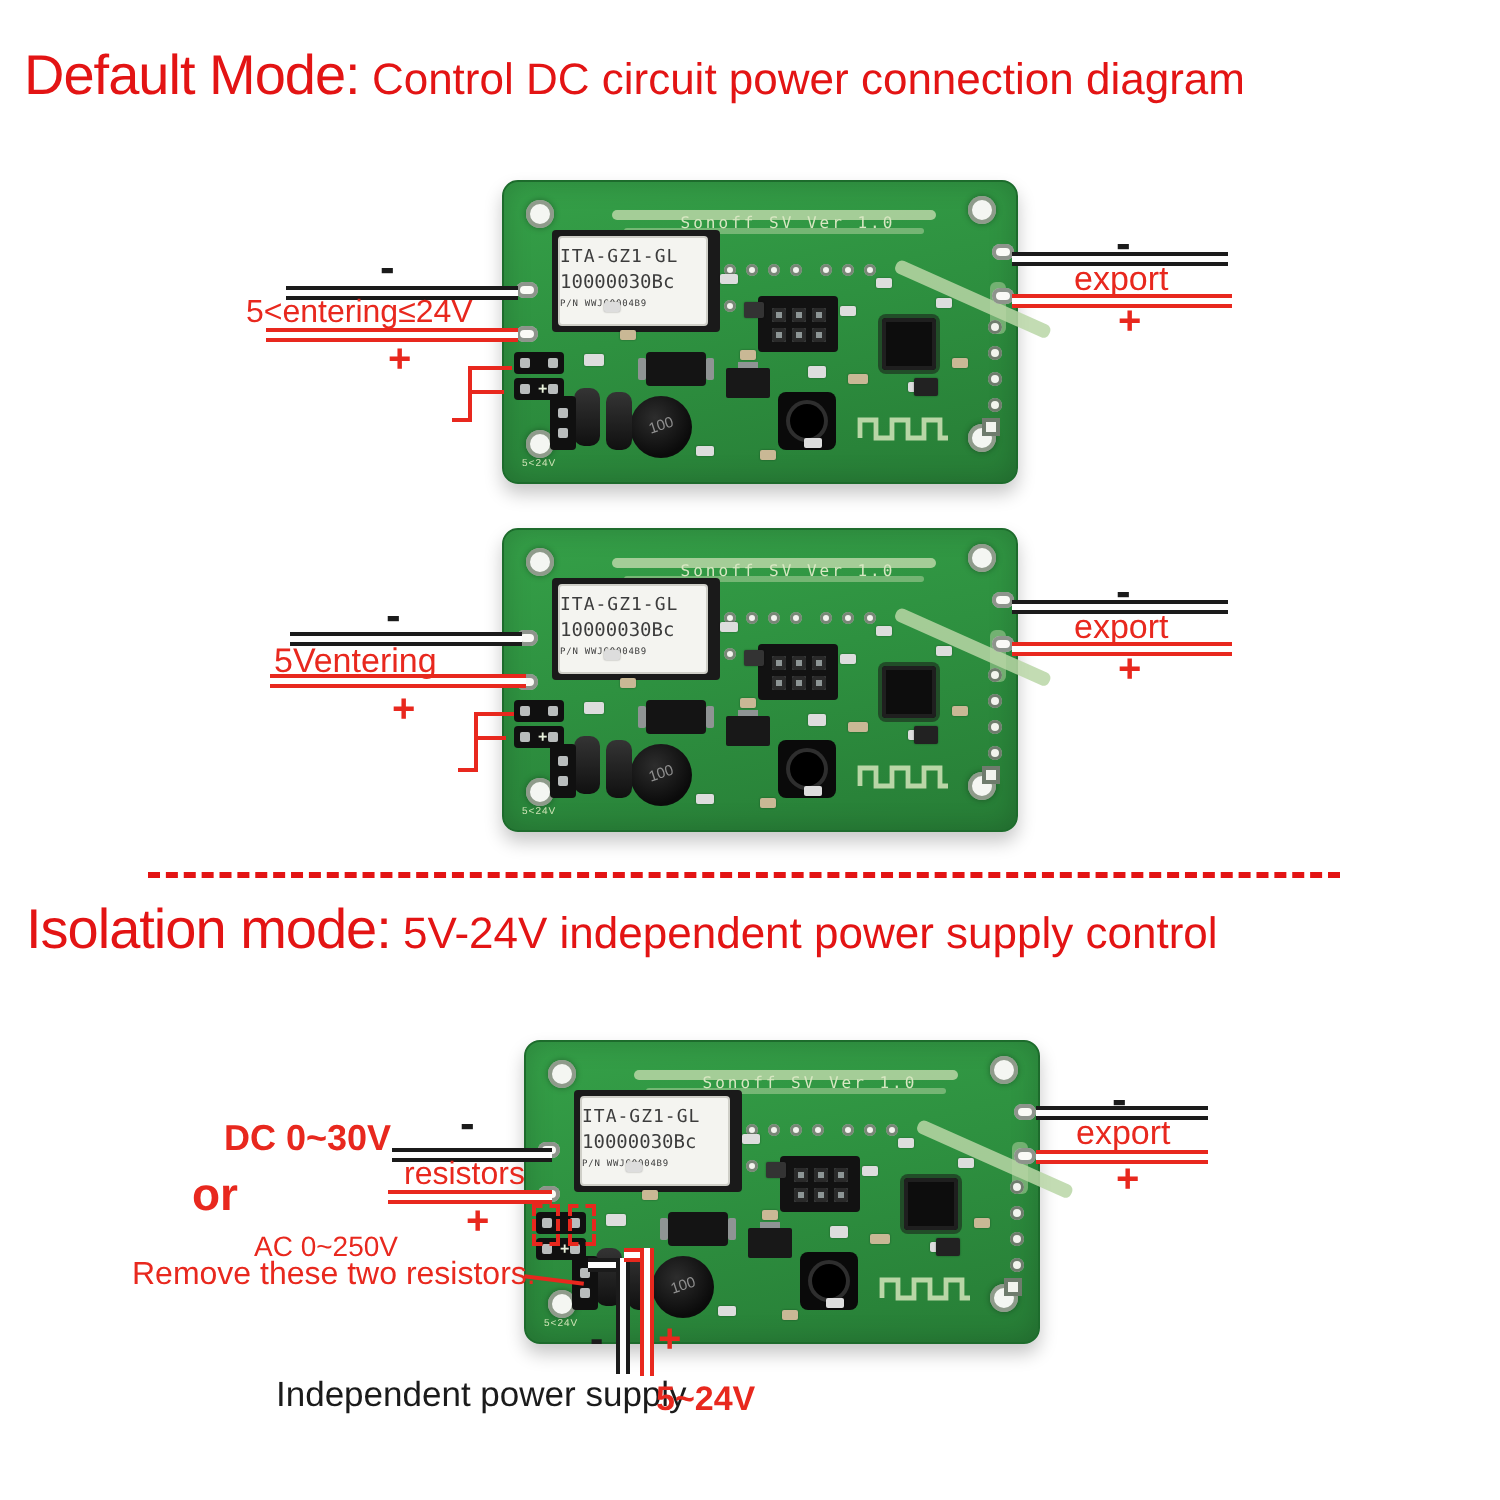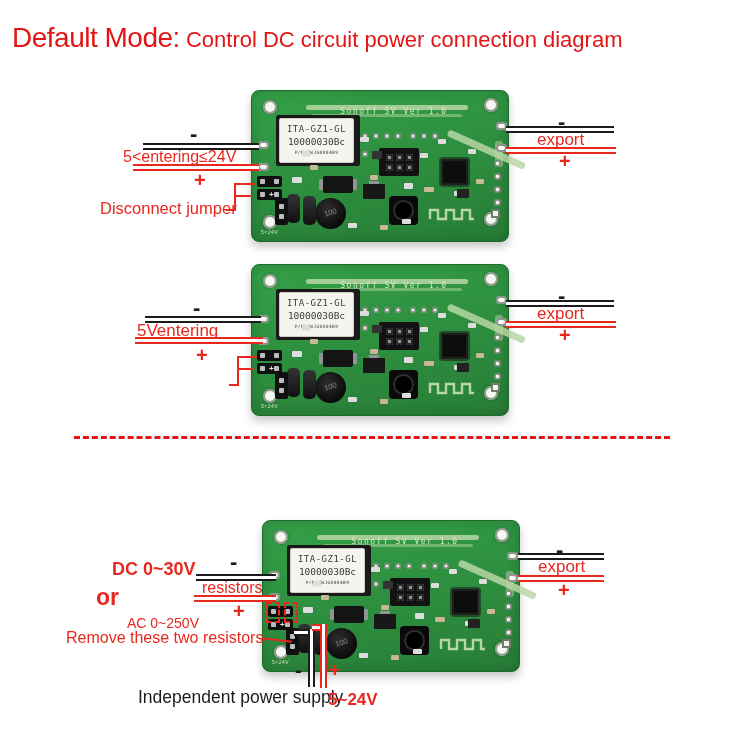--- a/index.html
+++ b/index.html
@@ -34,21 +34,21 @@
          border:1px solid #1d6b2c;box-shadow:0 5px 9px rgba(0,0,0,.22), inset 0 0 14px rgba(0,0,0,.18);}
   .board *{position:absolute;box-sizing:border-box;}
   .b-hole{width:14px;height:14px;border-radius:50%;background:#f4f6f2;
           box-shadow:inset 0 0 0 2px rgba(60,80,55,.55), 0 0 3px rgba(0,0,0,.35);}
   .b-band{background:#b9d6a6;border-radius:3px;opacity:.85;}
   .b-band.dim{opacity:.5;}
   .b-silktext{left:82px;top:16px;width:120px;font-family:"DejaVu Sans Mono",monospace;
               font-size:8px;letter-spacing:1.5px;color:#d8e7c2;text-align:center;}
   .b-relayback{left:24px;top:24px;width:84px;height:51px;background:#1a1a1a;border-radius:2px;}
   .b-relay{left:27px;top:27px;width:75px;height:45px;background:#f4f4f0;border-radius:2px;
-           border:1px solid #cfcfc8;text-align:center;color:#3c3c3c;
+           border:1px solid #cfcfc8;text-align:left;color:#3c3c3c;
            font-family:"DejaVu Sans Mono",monospace;}
   .b-relay div{position:static;}
   .b-r1{font-size:9px;margin-top:5px;letter-spacing:.5px;}
   .b-r2{font-size:9.5px;margin-top:2px;}
   .b-r3{font-size:4.5px;margin-top:3px;letter-spacing:.4px;}
   .b-dotrow{left:110px;top:34px;width:92px;height:8px;}
   .b-dot{position:static;display:inline-block;width:6px;height:6px;margin-right:5px;
          border-radius:50%;background:#f2f4ee;box-shadow:inset 0 0 0 1.5px rgba(40,60,40,.6);}
   .b-header{left:127px;top:57px;width:40px;height:28px;background:#121212;border-radius:2px;
             display:flex;flex-wrap:wrap;align-content:center;justify-content:center;gap:3px;padding:2px;}
@@ -390,21 +390,20 @@
 
   <div class="ann sign blk-t" style="left:190px;top:122px">-</div>
   <div class="hwire" style="left:143px;top:143px;width:116px"></div>
   <div class="ann red-t" style="left:123px;top:149px;font-size:16px">5&lt;entering≤24V</div>
   <div class="hwire redw" style="left:133px;top:164px;width:126px"></div>
   <div class="ann sign red-t" style="left:194px;top:170px;font-size:20px">+</div>
   <div class="rln" style="left:234px;top:183px;width:2px;height:28px"></div>
   <div class="rln" style="left:236px;top:183px;width:20px;height:2px"></div>
   <div class="rln" style="left:236px;top:195px;width:16px;height:2px"></div>
   <div class="rln" style="left:226px;top:209px;width:9px;height:2px"></div>
-  <div class="ann red-t" style="left:100px;top:200px;font-size:16.5px">Disconnect jumper</div>
   <div class="ann sign blk-t" style="left:558px;top:110px">-</div>
   <div class="hwire" style="left:506px;top:126px;width:108px"></div>
   <div class="ann red-t" style="left:537px;top:131px;font-size:17px">export</div>
   <div class="hwire redw" style="left:506px;top:147px;width:110px"></div>
   <div class="ann sign red-t" style="left:559px;top:151px;font-size:20px">+</div>
 
   <div class="ann sign blk-t" style="left:193px;top:296px">-</div>
   <div class="hwire" style="left:145px;top:316px;width:116px"></div>
   <div class="ann red-t" style="left:137px;top:322px;font-size:17px">5Ventering</div>
   <div class="hwire redw" style="left:135px;top:337px;width:128px"></div>
@@ -413,20 +412,23 @@
   <div class="rln" style="left:239px;top:356px;width:18px;height:2px"></div>
   <div class="rln" style="left:239px;top:368px;width:14px;height:2px"></div>
   <div class="rln" style="left:229px;top:384px;width:9px;height:2px"></div>
   <div class="ann sign blk-t" style="left:558px;top:284px">-</div>
   <div class="hwire" style="left:506px;top:300px;width:108px"></div>
   <div class="ann red-t" style="left:537px;top:305px;font-size:17px">export</div>
   <div class="hwire redw" style="left:506px;top:321px;width:110px"></div>
   <div class="ann sign red-t" style="left:559px;top:325px;font-size:20px">+</div>
 
   <div class="sep"></div>
+  <div class="title" style="left:13px;top:449px">
+    <span class="t-head">Isolation mode:</span><span class="t-rest"> 5V-24V independent power supply control</span>
+  </div>
 
   <div class="ann red-t" style="left:112px;top:560px;font-size:18px;font-weight:bold">DC 0~30V</div>
   <div class="ann sign blk-t" style="left:230px;top:550px">-</div>
   <div class="hwire" style="left:196px;top:574px;width:80px"></div>
   <div class="ann red-t" style="left:202px;top:580px;font-size:16px">resistors</div>
   <div class="ann red-t" style="left:96px;top:585px;font-size:23px;font-weight:bold">or</div>
   <div class="ann red-t" style="left:127px;top:616px;font-size:14px;font-weight:normal">AC 0~250V</div>
   <div class="hwire redw" style="left:194px;top:595px;width:82px"></div>
   <div class="ann sign red-t" style="left:233px;top:601px;font-size:20px">+</div>
   <div class="dashbox" style="left:266px;top:602px"></div>

